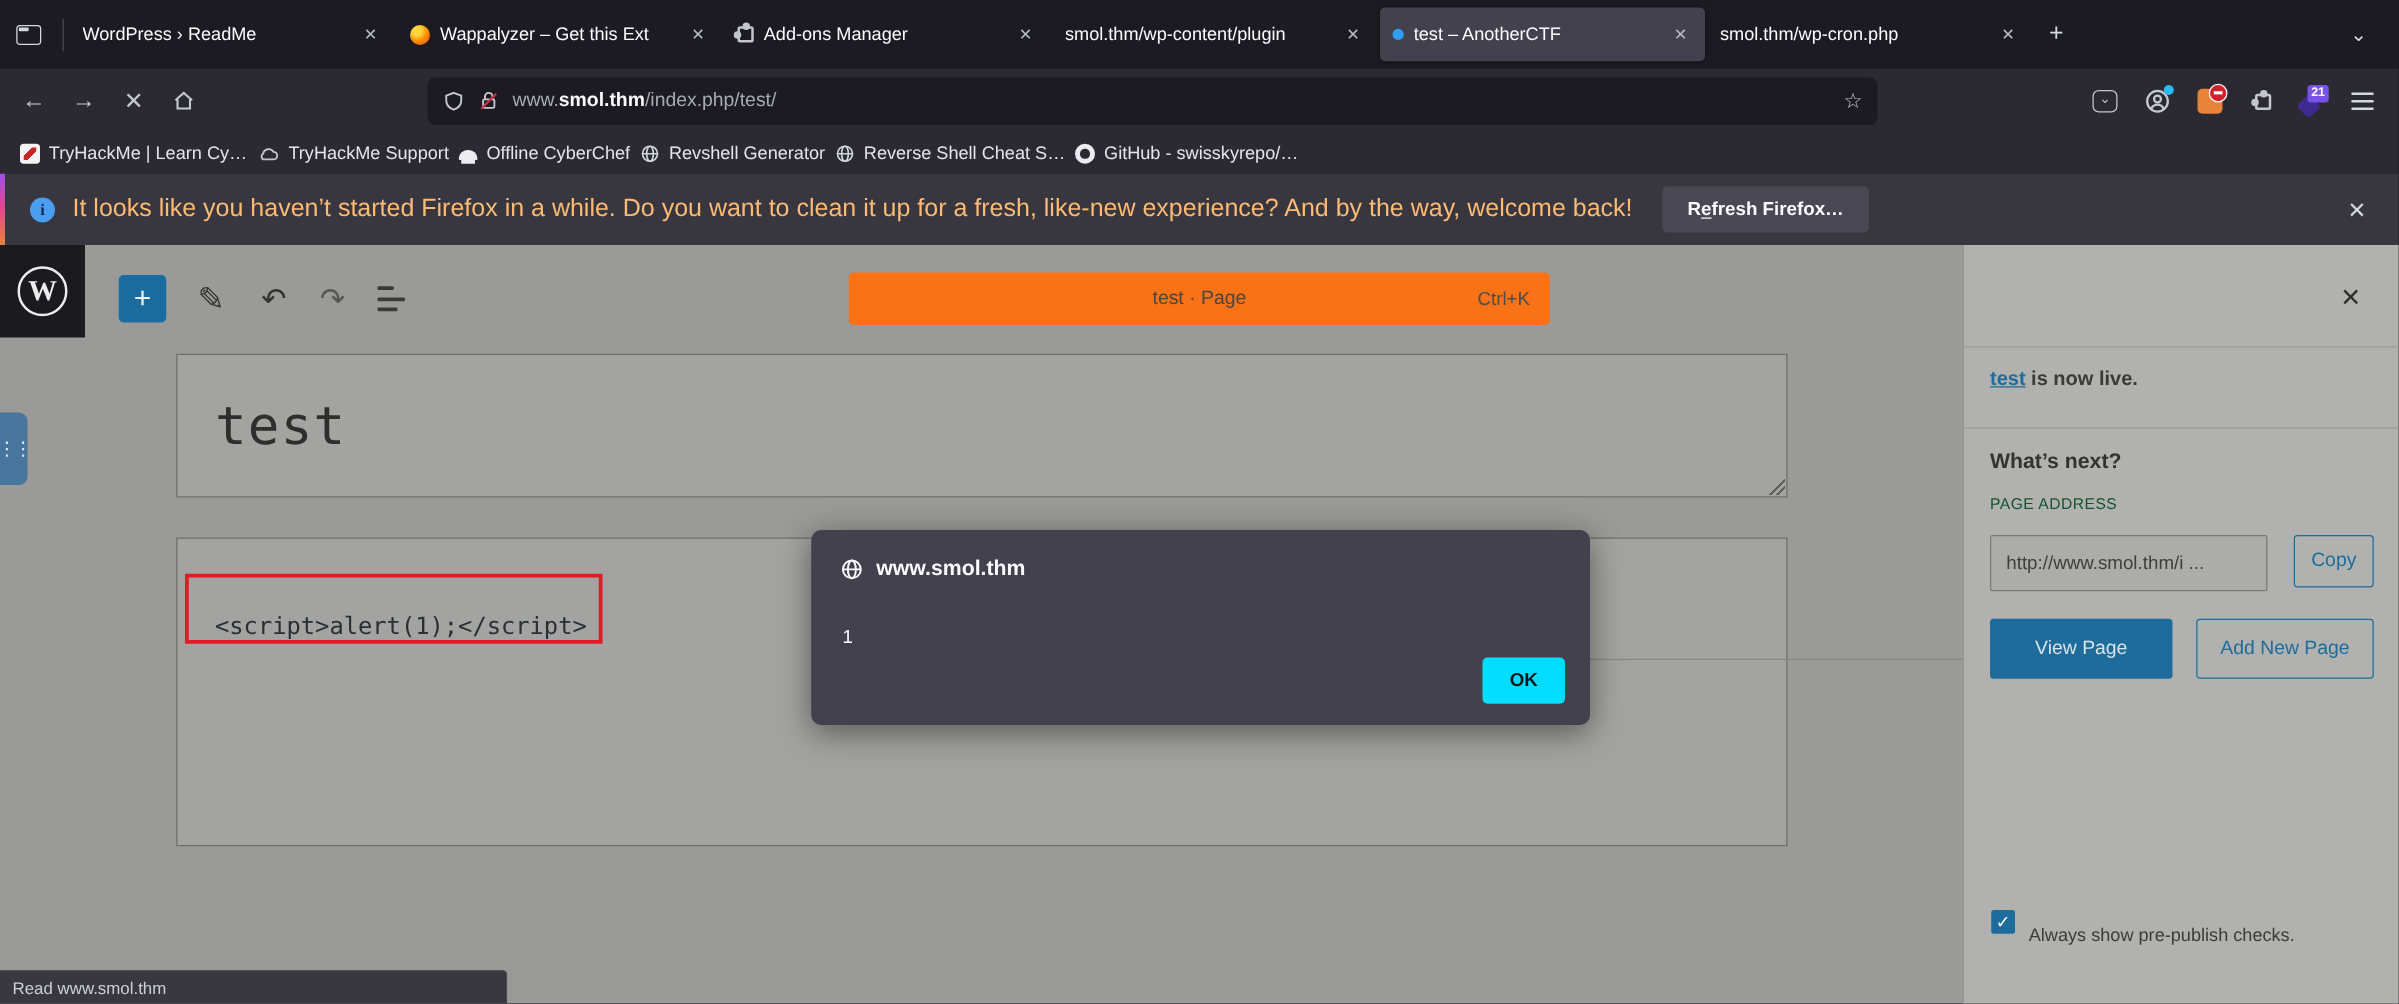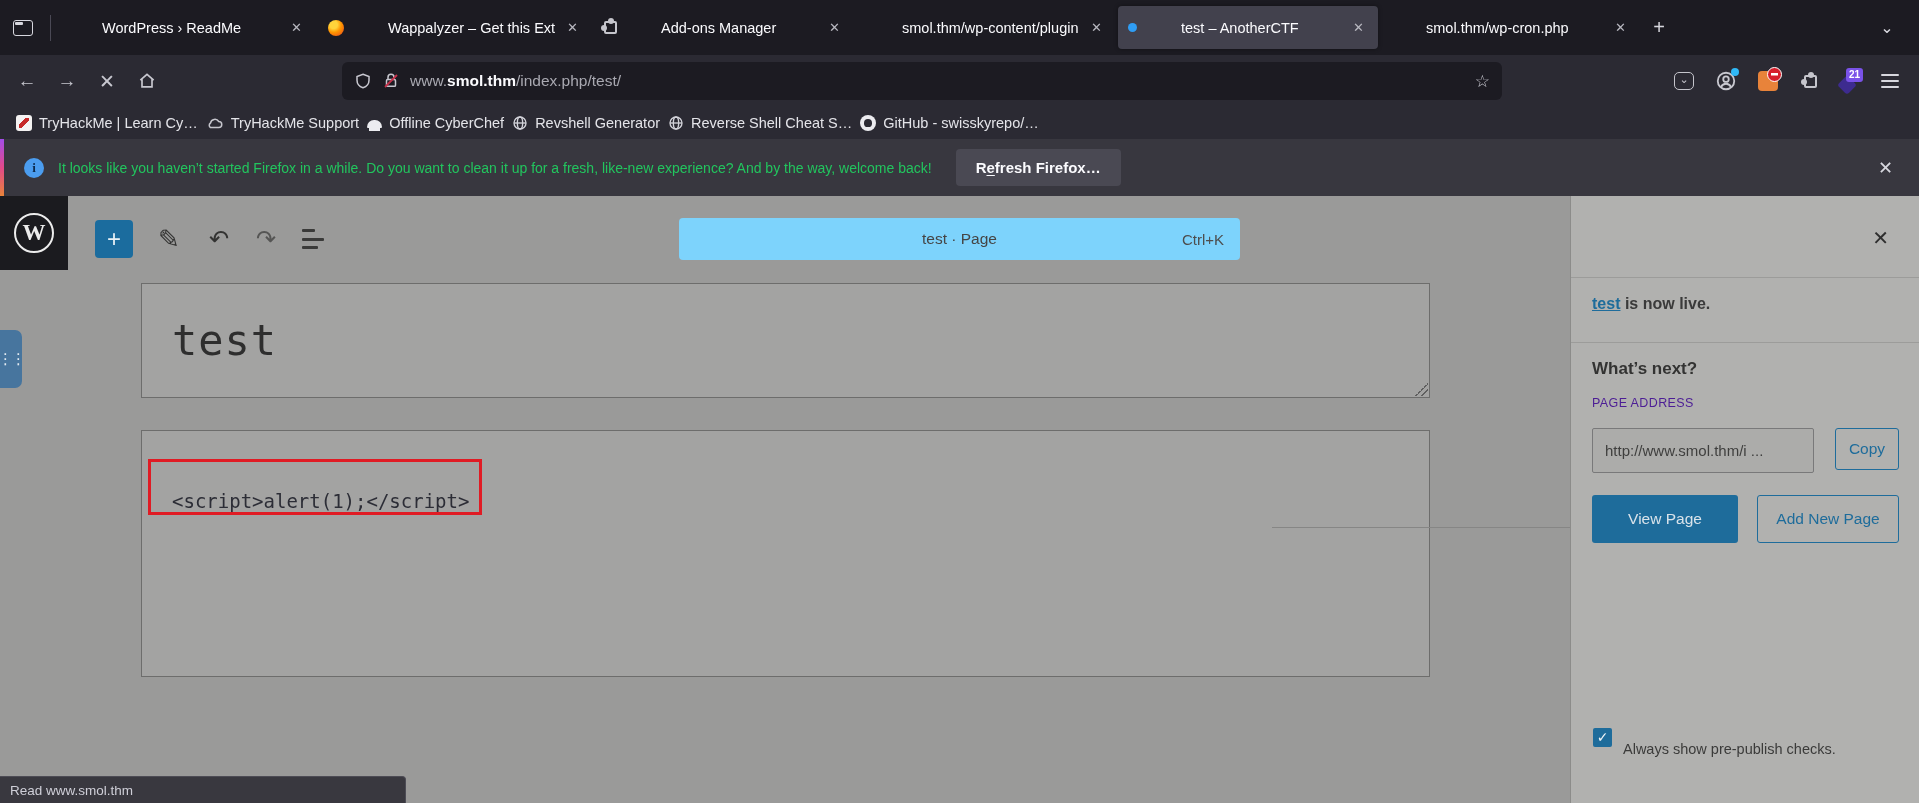--- a/index.html
+++ b/index.html
@@ -7,21 +7,21 @@
   .screen { position:relative; width:1919px; height:803px; overflow:hidden; background:#1c1b22; }
 
   
   .tabbar { position:absolute; top:0; left:0; width:100%; height:55px; background:#1c1b22; display:flex; align-items:center; }
   .fxview { width:46px; height:43px; display:flex; align-items:center; justify-content:center; background:none; border:none; cursor:pointer; }
   .fxview-glyph { width:20px; height:16px; border:1.6px solid #d7d7de; border-radius:3px; position:relative; }
   .fxview-glyph::before { content:""; position:absolute; left:1px; top:1px; width:8px; height:3px; background:#d7d7de; border-radius:1px; }
   .tabsep { width:1px; height:26px; background:#4a4955; margin:0 4px; }
   .tab { flex:0 0 260px; height:43px; margin:6px 1px; display:flex; align-items:center; gap:8px; padding:0 10px; border-radius:4px; color:#fbfbfe; font-size:14.5px; cursor:pointer; }
   .tab.active { background:#42414d; box-shadow:0 0 4px rgba(0,0,0,.4); }
-  .tab-label { flex:1; white-space:nowrap; overflow:hidden;margin-left:36px; }
+  .tab-label { flex:1; white-space:nowrap; overflow:hidden; }
   .tab-close { font-size:13px; color:#b9b9c1; padding:2px 4px; border-radius:3px; }
   .ffdot { width:9px; height:9px; border-radius:50%; background:#2f9df4; flex:none; }
   .fficon { width:16px; height:16px; border-radius:50%; background:radial-gradient(circle at 35% 30%, #ffd43b 0 25%, #ff9500 50%, #e8401f 100%); flex:none; }
   .addonicon { flex:none; }
   .newtab { width:36px; height:36px; background:none; border:none; color:#d7d7de; font-size:20px; cursor:pointer; }
   .tablist { margin-left:auto; margin-right:14px; width:36px; height:36px; background:none; border:none; color:#d7d7de; font-size:16px; cursor:pointer; }
 
   
   .navbar { position:absolute; top:55px; left:0; width:100%; height:52px; background:#2b2a33; display:flex; align-items:center; padding:0 10px; }
   .navbtn { width:34px; height:34px; border:none; background:none; color:#c8c8d0; font-size:19px; display:flex; align-items:center; justify-content:center; border-radius:4px; cursor:pointer; margin-right:6px; }
@@ -55,39 +55,39 @@
   .bm-chef { width:15px; height:8px; background:#ececf0; border-radius:7px 7px 1px 1px; position:relative; margin-top:2px; }
   .bm-chef::after { content:""; position:absolute; left:2px; top:7px; width:11px; height:4px; background:#ececf0; }
   .bm-globe { color:#d3d3da; }
   .bm-gh { width:16px; height:16px; border-radius:50%; background:#ececf0; position:relative; }
   .bm-gh::before { content:""; position:absolute; inset:4px; border-radius:50% 50% 45% 45%; background:#2b2a33; }
 
   
   .notify { position:absolute; top:139px; left:0; width:100%; height:57px; background:#38373f; display:flex; align-items:center; padding:0 18px 0 24px; gap:14px; }
   .notify-stripe { position:absolute; left:0; top:0; width:4px; height:100%; background:linear-gradient(180deg,#a24de8,#e2498a,#e8833a); }
   .info-icon { width:20px; height:20px; border-radius:50%; background:#4b9df0; color:#0c2a4d; font-weight:700; font-size:13px; font-family:"Liberation Serif",serif; display:flex; align-items:center; justify-content:center; flex:none; }
-  .notify-msg { color:#22c55e; font-size:14px; white-space:nowrap; }
+  .notify-msg { color:#fdba74; font-size:20px; white-space:nowrap; }
   .refresh-btn { margin-left:10px; background:#4a4953; border:none; border-radius:4px; color:#fbfbfe; font-size:15px; font-weight:700; padding:10px 20px; cursor:pointer; white-space:nowrap; }
   .refresh-btn .key { text-decoration:underline; text-underline-offset:2px; }
   .notify-close { margin-left:auto; background:none; border:none; color:#d7d7de; font-size:18px; cursor:pointer; padding:4px 8px; }
 
   
   .content { position:absolute; top:196px; left:0; width:1919px; height:607px; background:#9a9a99; }
 
   .wp-logo-box { position:absolute; left:0; top:0; width:68px; height:74px; background:#1b1b1f; display:flex; align-items:center; justify-content:center; cursor:pointer; }
   .wp-circle { width:40px; height:40px; border:2.4px solid #ececec; border-radius:50%; color:#ececec; font-family:"Liberation Serif",serif; font-size:23px; font-weight:700; display:flex; align-items:center; justify-content:center; }
   .wp-plus { position:absolute; left:95px; top:24px; width:38px; height:38px; background:#1b6c9e; border:none; border-radius:4px; color:#e9f1f6; font-size:24px; line-height:38px; cursor:pointer; }
   .tool { position:absolute; top:24px; width:38px; height:38px; background:none; border:none; font-size:24px; color:#333332; cursor:pointer; }
   .tool.pencil { left:150px; font-size:26px; }
   .tool.undo { left:200px; }
   .tool.redo { left:247px; color:#555554; }
   .listview { position:absolute; left:302px; top:33px; width:24px; height:20px; display:flex; flex-direction:column; justify-content:space-between; cursor:pointer; }
   .listview span { display:block; height:3px; background:#3a3a39; border-radius:1px; }
   .lv1 { width:13px; } .lv2 { width:22px; } .lv3 { width:16px; }
-  .doc-pill { position:absolute; left:679px; top:22px; width:561px; height:42px; background:#7dd3fc; border-radius:4px; display:flex; align-items:center; justify-content:center; cursor:pointer; }
+  .doc-pill { position:absolute; left:679px; top:22px; width:561px; height:42px; background:#f97316; border-radius:4px; display:flex; align-items:center; justify-content:center; cursor:pointer; }
   .doc-pill-title { font-size:15.5px; color:#454545; }
   .doc-pill-kbd { position:absolute; right:16px; font-size:15px; color:#4d4d4d; }
 
   .block-box { position:absolute; left:141px; width:1289px; background:#a3a3a2; border:1.6px solid #6d6d6c; }
   .title-box { top:87px; height:115px; }
   .page-title-text { position:absolute; left:30px; top:32px; font-family:"DejaVu Sans Mono",monospace; font-size:42px; color:#2e2e2e; letter-spacing:1px; }
   .resize-grip { position:absolute; right:1px; bottom:1px; width:13px; height:13px; background:
     linear-gradient(135deg, transparent 0 50%, #5f5f5f 50% 57%, transparent 57% 72%, #5f5f5f 72% 79%, transparent 79%); cursor:nwse-resize; }
   .content-box { top:234px; height:247px; }
   .xss-annotation { position:absolute; left:6px; top:28px; width:334px; height:56px; border:3.5px solid #e01b24; display:flex; align-items:flex-end; }
@@ -105,21 +105,21 @@
   .alert-ok { position:absolute; right:20px; bottom:17px; width:66px; height:37px; background:#00ddff; color:#15141a; border:none; border-radius:4px; font-size:15px; font-weight:700; cursor:pointer; }
 
   
   .sidebar { position:absolute; right:0; top:0; width:349px; height:607px; background:#b1b1af; border-left:1px solid #8c8c8a; }
   .sb-close { position:absolute; right:30px; top:30px; background:none; border:none; font-size:20px; color:#2e2e2e; cursor:pointer; }
   .sb-div { position:absolute; left:0; width:100%; height:1px; background:#9c9c9a; }
   .sb-div1 { top:81px; } .sb-div2 { top:146px; }
   .sb-live { position:absolute; left:21px; top:99px; font-size:16px; font-weight:700; color:#3a3a3a; }
   .sb-live a { color:#1e6c9b; text-decoration:underline; cursor:pointer; }
   .sb-head { position:absolute; left:21px; top:163px; font-size:17px; font-weight:700; color:#333332; }
-  .sb-label { position:absolute; left:21px; top:200px; font-size:12.5px; color:#4c1d95; letter-spacing:.4px; }
+  .sb-label { position:absolute; left:21px; top:200px; font-size:12.5px; color:#14532d; letter-spacing:.4px; }
   .sb-input { position:absolute; left:21px; top:232px; width:222px; height:45px; background:#acacaa; border:1px solid #79797a; border-radius:2px; font-size:15px; color:#3f3f3e; padding:0 12px; font-family:inherit; }
   .sb-copy { position:absolute; left:264px; top:232px; width:64px; height:42px; background:transparent; border:1.4px solid #1e6c9b; border-radius:3px; color:#1e6c9b; font-size:15.5px; cursor:pointer; }
   .sb-view { position:absolute; left:21px; top:299px; width:146px; height:48px; background:#1e6c9b; border:none; border-radius:3px; color:#d9e3ea; font-size:15.5px; cursor:pointer; }
   .sb-addnew { position:absolute; left:186px; top:299px; width:142px; height:48px; background:transparent; border:1.4px solid #1e6c9b; border-radius:3px; color:#1e6c9b; font-size:15.5px; cursor:pointer; }
   .sb-check-row { position:absolute; left:22px; top:521px; display:flex; align-items:center; gap:11px; cursor:pointer; }
   .sb-checkbox { width:19px; height:19px; background:#1e6c9b; border-radius:2px; color:#eef4f8; font-size:14px; display:flex; align-items:center; justify-content:center; }
   .sb-check-label { font-size:14.5px; color:#3b3b3a;margin-top:24px; }
 
   
   .statusbar { position:absolute; left:0; top:580px; width:406px; height:27px; background:#39383f; border-top:1px solid #4d4c55; border-right:1px solid #4d4c55; border-top-right-radius:4px; display:flex; align-items:center; padding-left:10px; }
@@ -298,20 +298,32 @@
         <span class="xss-code">&lt;script&gt;alert(1);&lt;/script&gt;</span>
       </div>
     </div>
 
     <div class="hline"></div>
 
     <div class="clipboard-handle">
       <span class="dots">⋮⋮</span>
     </div>
 
+    <div class="alert">
+      <div class="alert-head">
+        <svg width="19" height="19" viewBox="0 0 24 24" fill="none" stroke="#fbfbfe" stroke-width="2">
+            <circle cx="12" cy="12" r="9"></circle>
+            <ellipse cx="12" cy="12" rx="4" ry="9"></ellipse>
+            <path d="M3 12 h18"></path>
+          </svg>
+        <span class="alert-origin">www.smol.thm</span>
+      </div>
+      <div class="alert-msg">1</div>
+      <button class="alert-ok">OK</button>
+    </div>
 
     <aside class="sidebar">
       <button class="sb-close">✕</button>
       <div class="sb-div sb-div1"></div>
       <div class="sb-live"><a>test</a><span> is now live.</span></div>
       <div class="sb-div sb-div2"></div>
       <div class="sb-head">What’s next?</div>
       <div class="sb-label">PAGE ADDRESS</div>
       <input class="sb-input" readonly="" value="http://www.smol.thm/i ..." style="">
       <button class="sb-copy">Copy</button>

